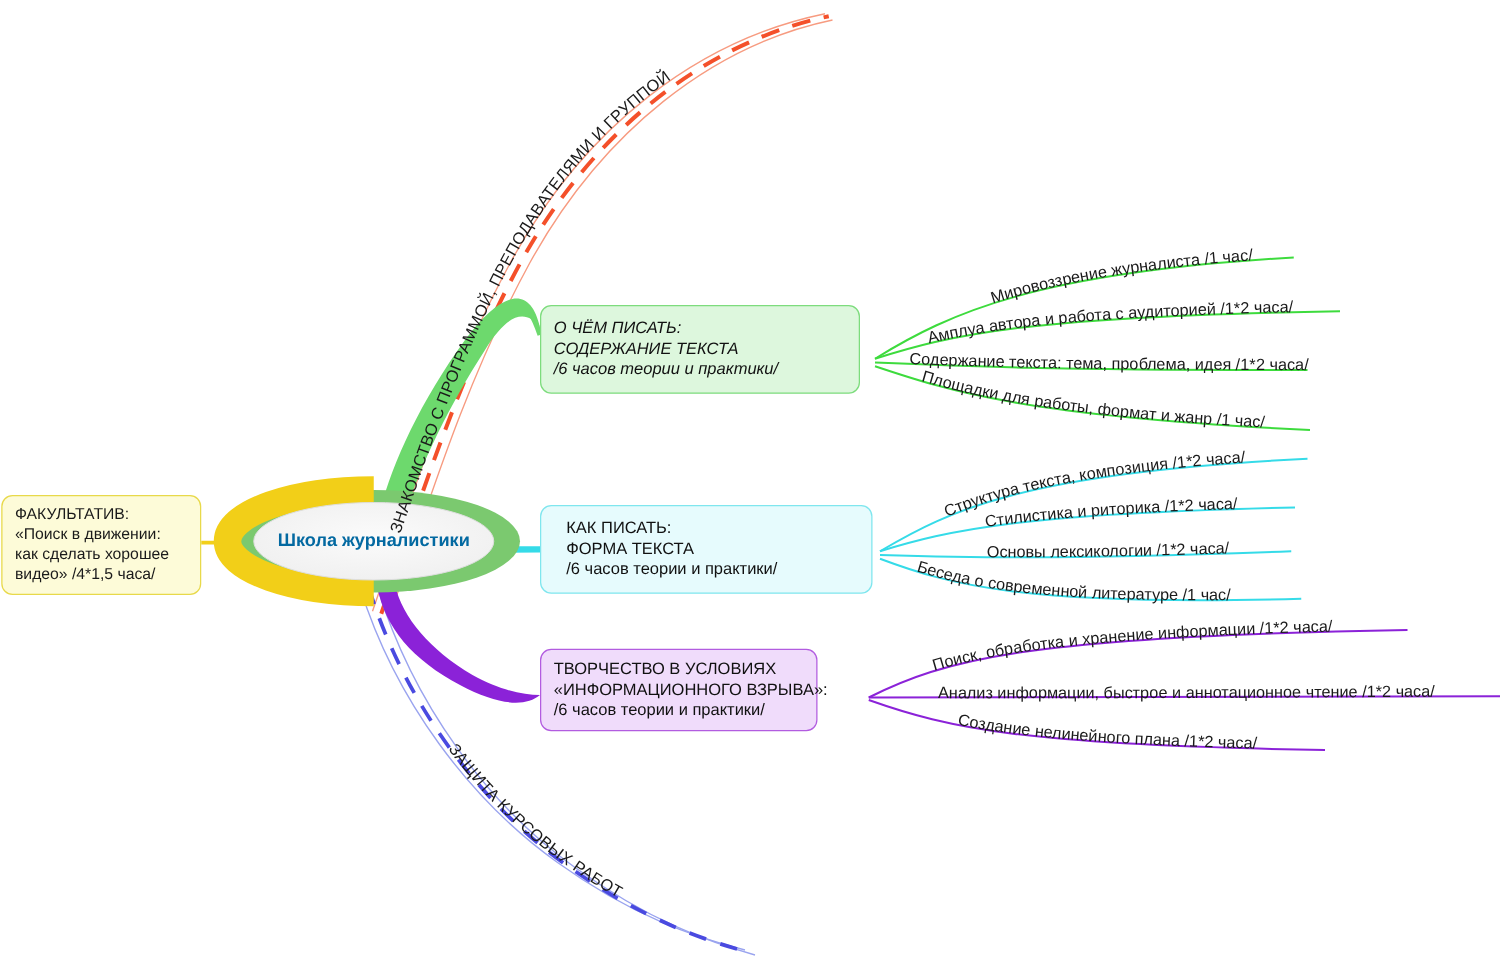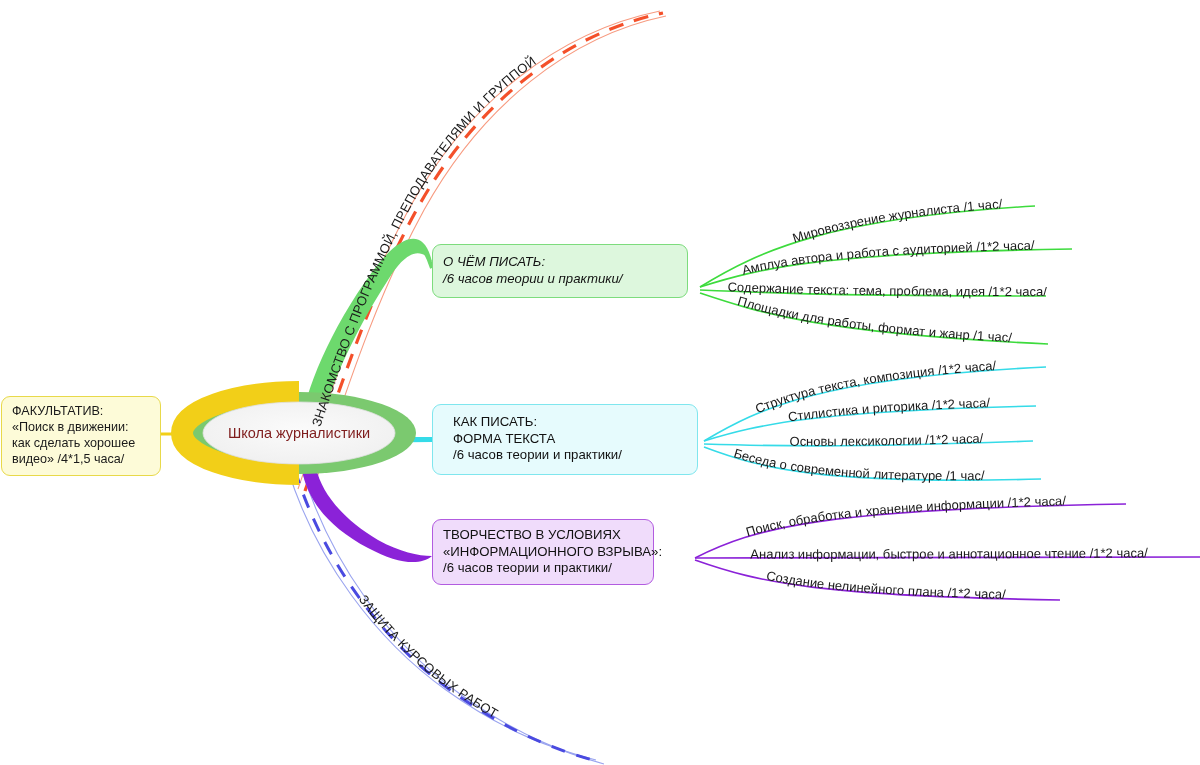--- a/index.html
+++ b/index.html
@@ -7,21 +7,21 @@
   #stage{position:relative;width:1200px;height:765px;background:#fff;}
   svg#canvas{position:absolute;left:0;top:0;width:1200px;height:765px;}
 
   .node{position:absolute;box-sizing:border-box;border-radius:9px;padding:7px 10px 8px 10px;}
   .node .ln{display:block;white-space:nowrap;line-height:1.26;}
 
   
   #central{position:absolute;left:182px;top:392px;width:234px;height:82px;}
   #central .ctext{position:absolute;left:0;top:0;width:234px;height:82px;
     display:flex;flex-direction:column;align-items:center;justify-content:center;
-    font-size:14.5px;font-weight:normal;color:#7f1d1d;line-height:1.3;}
+    font-size:14.5px;font-weight:bold;color:#0369a1;line-height:1.3;}
   #central .ctext span{display:block;white-space:nowrap;}
 
   
   #n-fac{left:1px;top:396px;width:160px;background:#fdfbd8;border:1.3px solid #e8d94a;
     font-size:12.6px;color:#1a1a1a;}
   
   #n-green{left:432px;top:244px;width:256px;background:#ddf7dd;border:1.3px solid #7ddc7d;
     font-size:13.2px;color:#111;padding-top:9px;padding-bottom:10px;font-style:italic;}
   
   #n-cyan{left:432px;top:404px;width:266px;background:#e6fbfd;border:1.3px solid #7fe6ee;
@@ -147,20 +147,21 @@
 
   <div class="node" id="n-fac">
     <span class="ln">ФАКУЛЬТАТИВ:</span>
     <span class="ln">«Поиск в движении:</span>
     <span class="ln">как сделать хорошее</span>
     <span class="ln">видео» /4*1,5 часа/</span>
   </div>
 
   <div class="node" id="n-green">
     <span class="ln">О ЧЁМ ПИСАТЬ:</span>
+    <span class="ln">СОДЕРЖАНИЕ ТЕКСТА</span>
     <span class="ln">/6 часов теории и практики/</span>
   </div>
 
   <div class="node" id="n-cyan">
     <span class="ln">КАК ПИСАТЬ:</span>
     <span class="ln">ФОРМА ТЕКСТА</span>
     <span class="ln">/6 часов теории и практики/</span>
   </div>
 
   <div class="node" id="n-purple">

